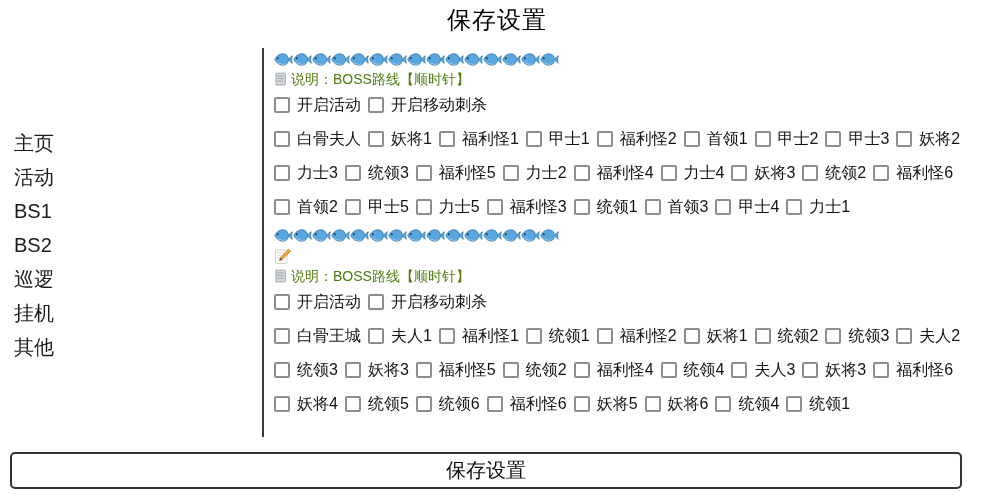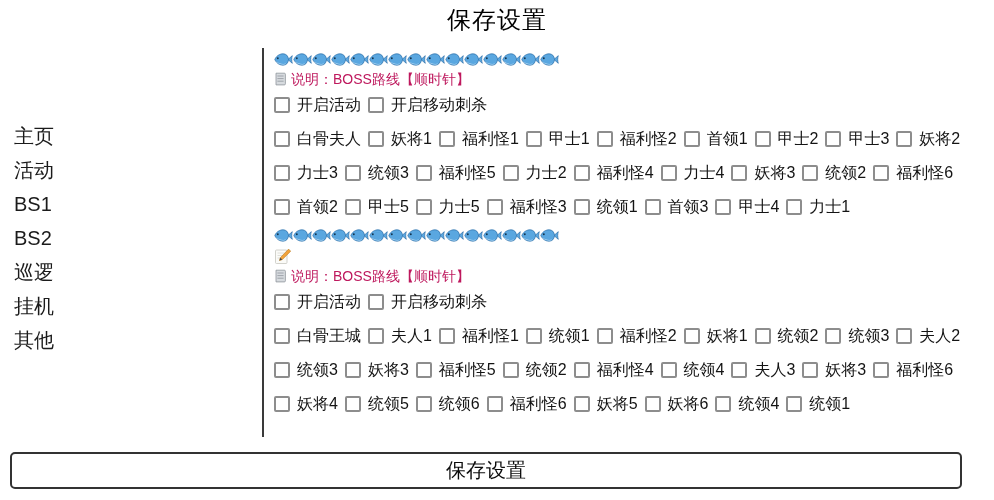--- a/index.html
+++ b/index.html
@@ -6,40 +6,40 @@
   body{
     width:994px;height:500px;position:relative;overflow:hidden;
     background:#ffffff;color:#111;
     font-family:"Liberation Sans","DejaVu Sans",sans-serif;
   }
   .page-title{
     position:absolute;top:5px;left:0;width:100%;
     text-align:center;font-size:24px;line-height:30px;color:#000;
     letter-spacing:1px;
   }
-  .sidebar{position:absolute;left:14px;top:125px;}
+  .sidebar{position:absolute;left:14px;top:132px;}
   .side-item{
     font-size:20px;line-height:23px;margin-bottom:11px;color:#1b1b1b;
     white-space:nowrap;
   }
   .content{
     position:absolute;left:262px;top:48px;width:730px;height:389px;
     border-left:2px solid #3a3a3a;
     padding:3px 0 0 10px;box-sizing:border-box;overflow:hidden;
   }
   .fishrow{display:flex;align-items:center;height:17px;margin-bottom:3px;}
   .fishrow.mid{margin-top:11px;}
   .icon{display:inline-flex;flex:0 0 auto;}
   .sec-header{
     display:flex;align-items:center;gap:5px;
     font-size:17px;line-height:21px;margin-top:4px;color:#000;
   }
   .sec-note{
     display:flex;align-items:center;gap:4px;
-    font-size:14px;line-height:16px;margin-top:3px;color:#be185d;
+    font-size:14px;line-height:16px;margin-top:3px;color:#4d7c0f;
   }
   .cbrow{
     display:flex;align-items:center;margin-top:16px;height:18px;
     white-space:nowrap;overflow:hidden;
   }
   .cbrow.first{margin-top:9px;}
   .cbitem{display:inline-flex;align-items:center;margin-right:7px;}
   .cbbox{
     width:16px;height:16px;box-sizing:border-box;flex:0 0 auto;
     border:2px solid #8d8d8d;border-radius:2px;background:#fff;

